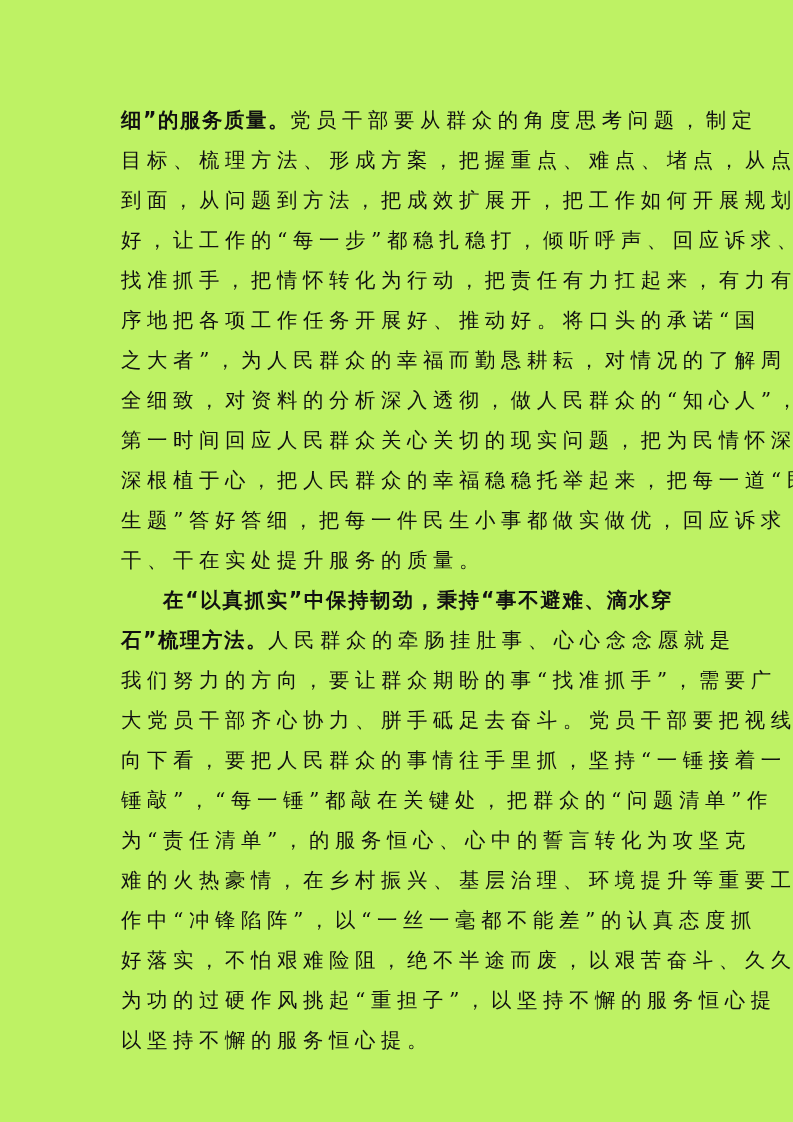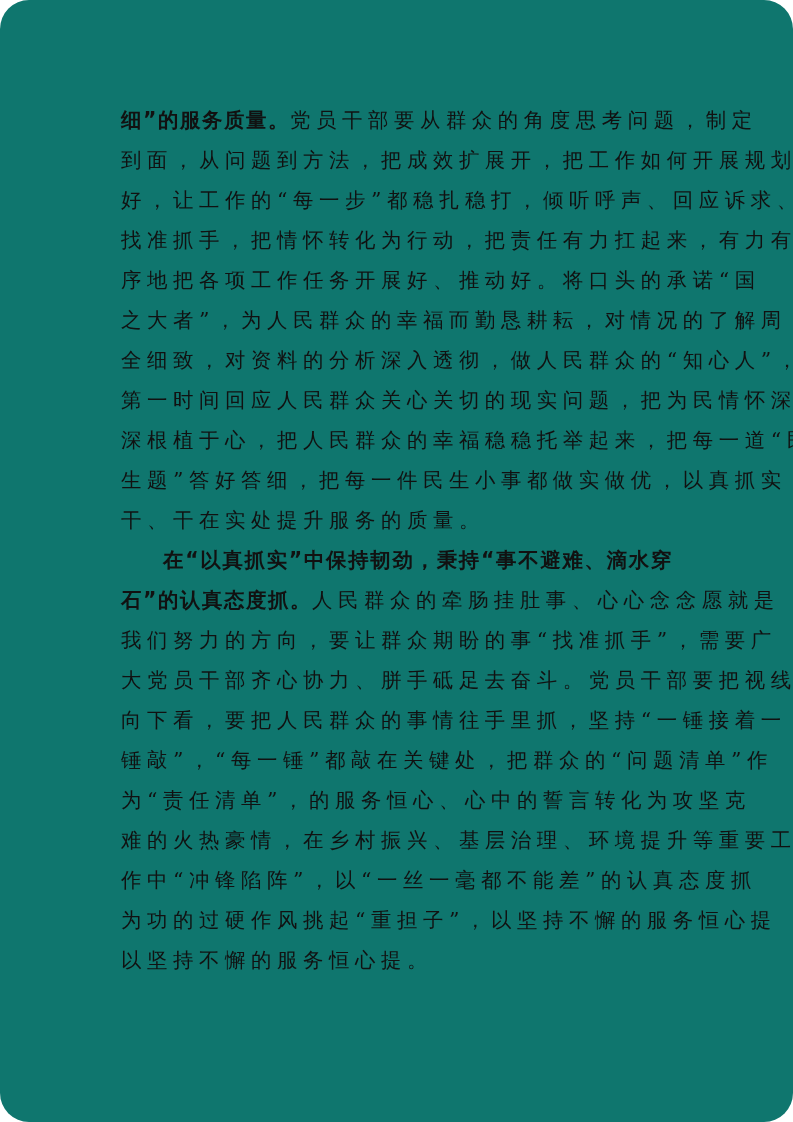--- a/index.html
+++ b/index.html
@@ -12,22 +12,21 @@
       height: 1122px;
       position: relative;
       overflow: hidden;
     }
     .page {
       position: absolute;
       left: 0;
       top: 0;
       width: 793px;
       height: 1122px;
-      background: #0f766e;
-      border-radius: 29px;
+      background: #bef264;
     }
     .content {
       position: absolute;
       left: 121px;
       top: 100px;
       width: 552px;
     }
     .line {
       height: 40px;
       line-height: 40px;
@@ -52,40 +51,42 @@
     }
   </style>
 </head>
 <body>
 
 <div class="page">
   <div class="content">
 
     <div>
       <div class="line"><span class="bold">细”的服务质量。</span><span>党员干部要从群众的角度思考问题，制定</span></div>
+      <div class="line"><span>目标、梳理方法、形成方案，把握重点、难点、堵点，从点</span></div>
       <div class="line"><span>到面，从问题到方法，把成效扩展开，把工作如何开展规划</span></div>
       <div class="line"><span>好，让工作的“每一步”都稳扎稳打，倾听呼声、回应诉求、</span></div>
       <div class="line"><span>找准抓手，把情怀转化为行动，把责任有力扛起来，有力有</span></div>
       <div class="line"><span>序地把各项工作任务开展好、推动好。将口头的承诺“国</span></div>
       <div class="line"><span>之大者”，为人民群众的幸福而勤恳耕耘，对情况的了解周</span></div>
       <div class="line"><span>全细致，对资料的分析深入透彻，做人民群众的“知心人”，</span></div>
       <div class="line"><span>第一时间回应人民群众关心关切的现实问题，把为民情怀深</span></div>
       <div class="line"><span>深根植于心，把人民群众的幸福稳稳托举起来，把每一道“民</span></div>
-      <div class="line"><span>生题”答好答细，把每一件民生小事都做实做优，以真抓实</span></div>
+      <div class="line"><span>生题”答好答细，把每一件民生小事都做实做优，回应诉求</span></div>
       <div class="line last"><span>干、干在实处提升服务的质量。</span></div>
     </div>
 
     <div>
       <div class="line indent"><span class="bold">在“以真抓实”中保持韧劲，秉持“事不避难、滴水穿</span></div>
-      <div class="line"><span class="bold">石”的认真态度抓。</span><span>人民群众的牵肠挂肚事、心心念念愿就是</span></div>
+      <div class="line"><span class="bold">石”梳理方法。</span><span>人民群众的牵肠挂肚事、心心念念愿就是</span></div>
       <div class="line"><span>我们努力的方向，要让群众期盼的事“找准抓手”，需要广</span></div>
       <div class="line"><span>大党员干部齐心协力、胼手砥足去奋斗。党员干部要把视线</span></div>
       <div class="line"><span>向下看，要把人民群众的事情往手里抓，坚持“一锤接着一</span></div>
       <div class="line"><span>锤敲”，“每一锤”都敲在关键处，把群众的“问题清单”作</span></div>
       <div class="line"><span>为“责任清单”，的服务恒心、心中的誓言转化为攻坚克</span></div>
       <div class="line"><span>难的火热豪情，在乡村振兴、基层治理、环境提升等重要工</span></div>
       <div class="line"><span>作中“冲锋陷阵”，以“一丝一毫都不能差”的认真态度抓</span></div>
+      <div class="line"><span>好落实，不怕艰难险阻，绝不半途而废，以艰苦奋斗、久久</span></div>
       <div class="line"><span>为功的过硬作风挑起“重担子”，以坚持不懈的服务恒心提</span></div>
       <div class="line last"><span>以坚持不懈的服务恒心提。</span></div>
     </div>
 
   </div>
 </div>
 
 </body></html>

